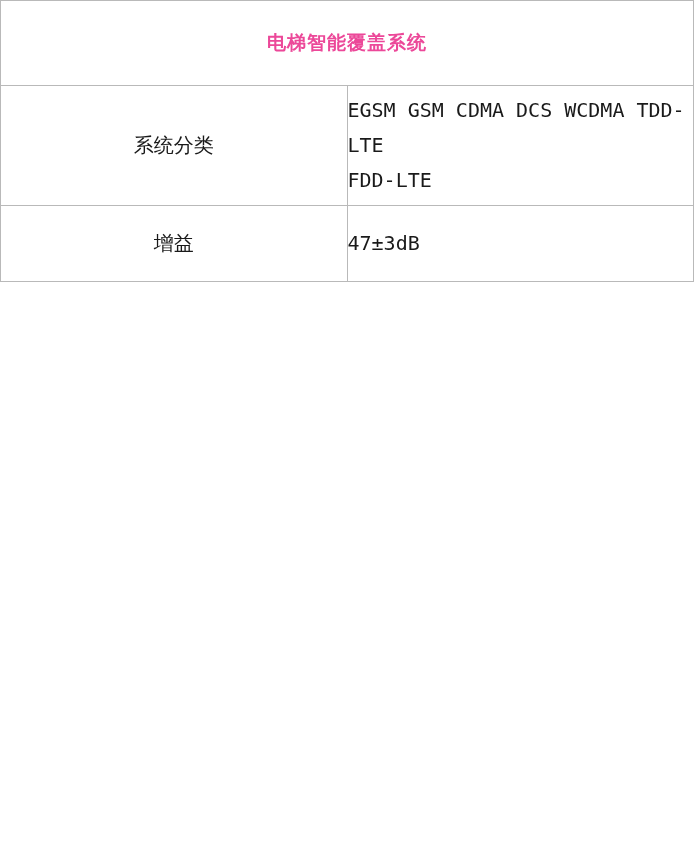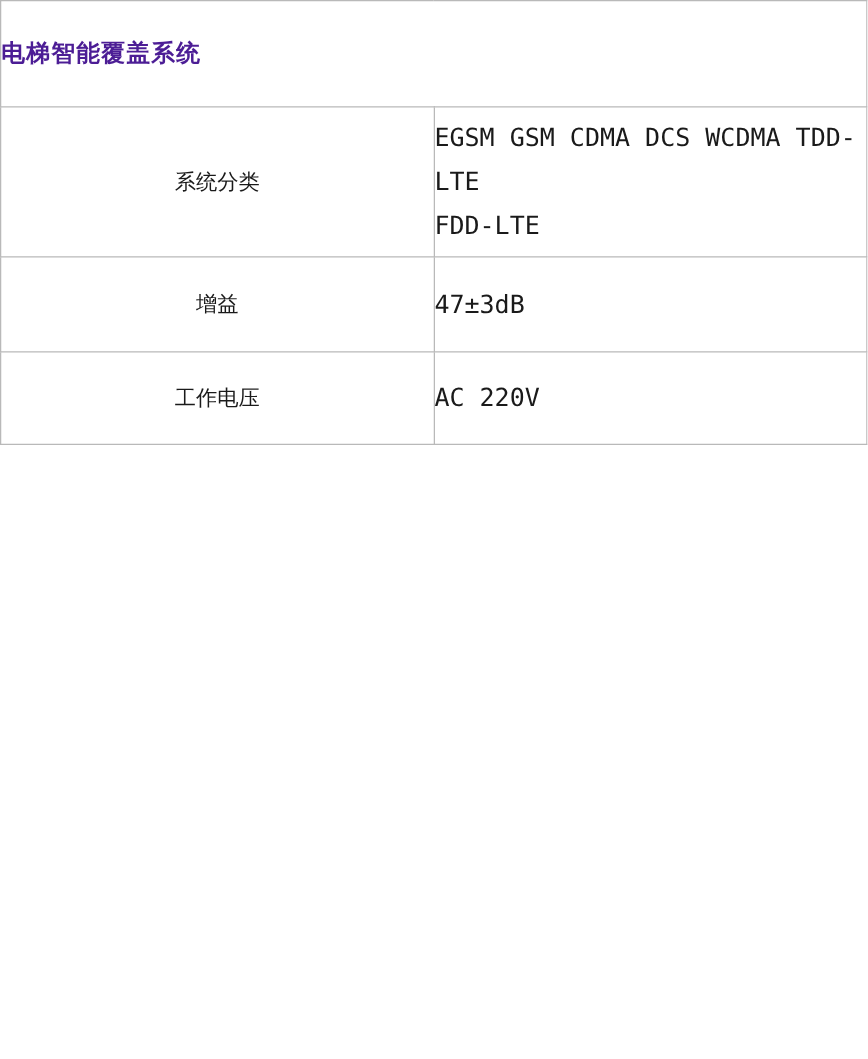--- a/index.html
+++ b/index.html
@@ -18,29 +18,30 @@
     border-collapse: collapse;
     table-layout: fixed;
   }
   .spec-table td, .spec-table th {
     border: 1px solid #b9b9b9;
     padding: 0;
     vertical-align: middle;
   }
   .title-cell {
     height: 84px;
+    text-align: center;
     font-size: 19px;
     font-weight: bold;
     letter-spacing: 1px;
-    color: #4c1d95;
+    color: #ec4899;
   }
   .label-cell {
     width: 232px;
     text-align: center;
-    font-size: 17px;
+    font-size: 20px;
     color: #1a1a1a;
     padding: 6px 4px;
     margin-left: 18px;
   }
   .value-cell {
     text-align: left;
     font-size: 20px;
     color: #1a1a1a;
     padding: 6px 14px 6px 16px;
     font-family: "DejaVu Sans Mono", "Liberation Mono", monospace;
@@ -79,22 +80,16 @@
     <tr class="r-gain">
       <td class="label-cell">增益</td>
       <td class="value-cell">
         <span class="line">47±3dB</span>
       </td>
     </tr>
 
 
 
 
-    <tr class="r-voltage">
-      <td class="label-cell">工作电压</td>
-      <td class="value-cell">
-        <span class="line">AC 220V</span>
-      </td>
-    </tr>
 
 
   </tbody>
 </table>
 
 </body></html>

